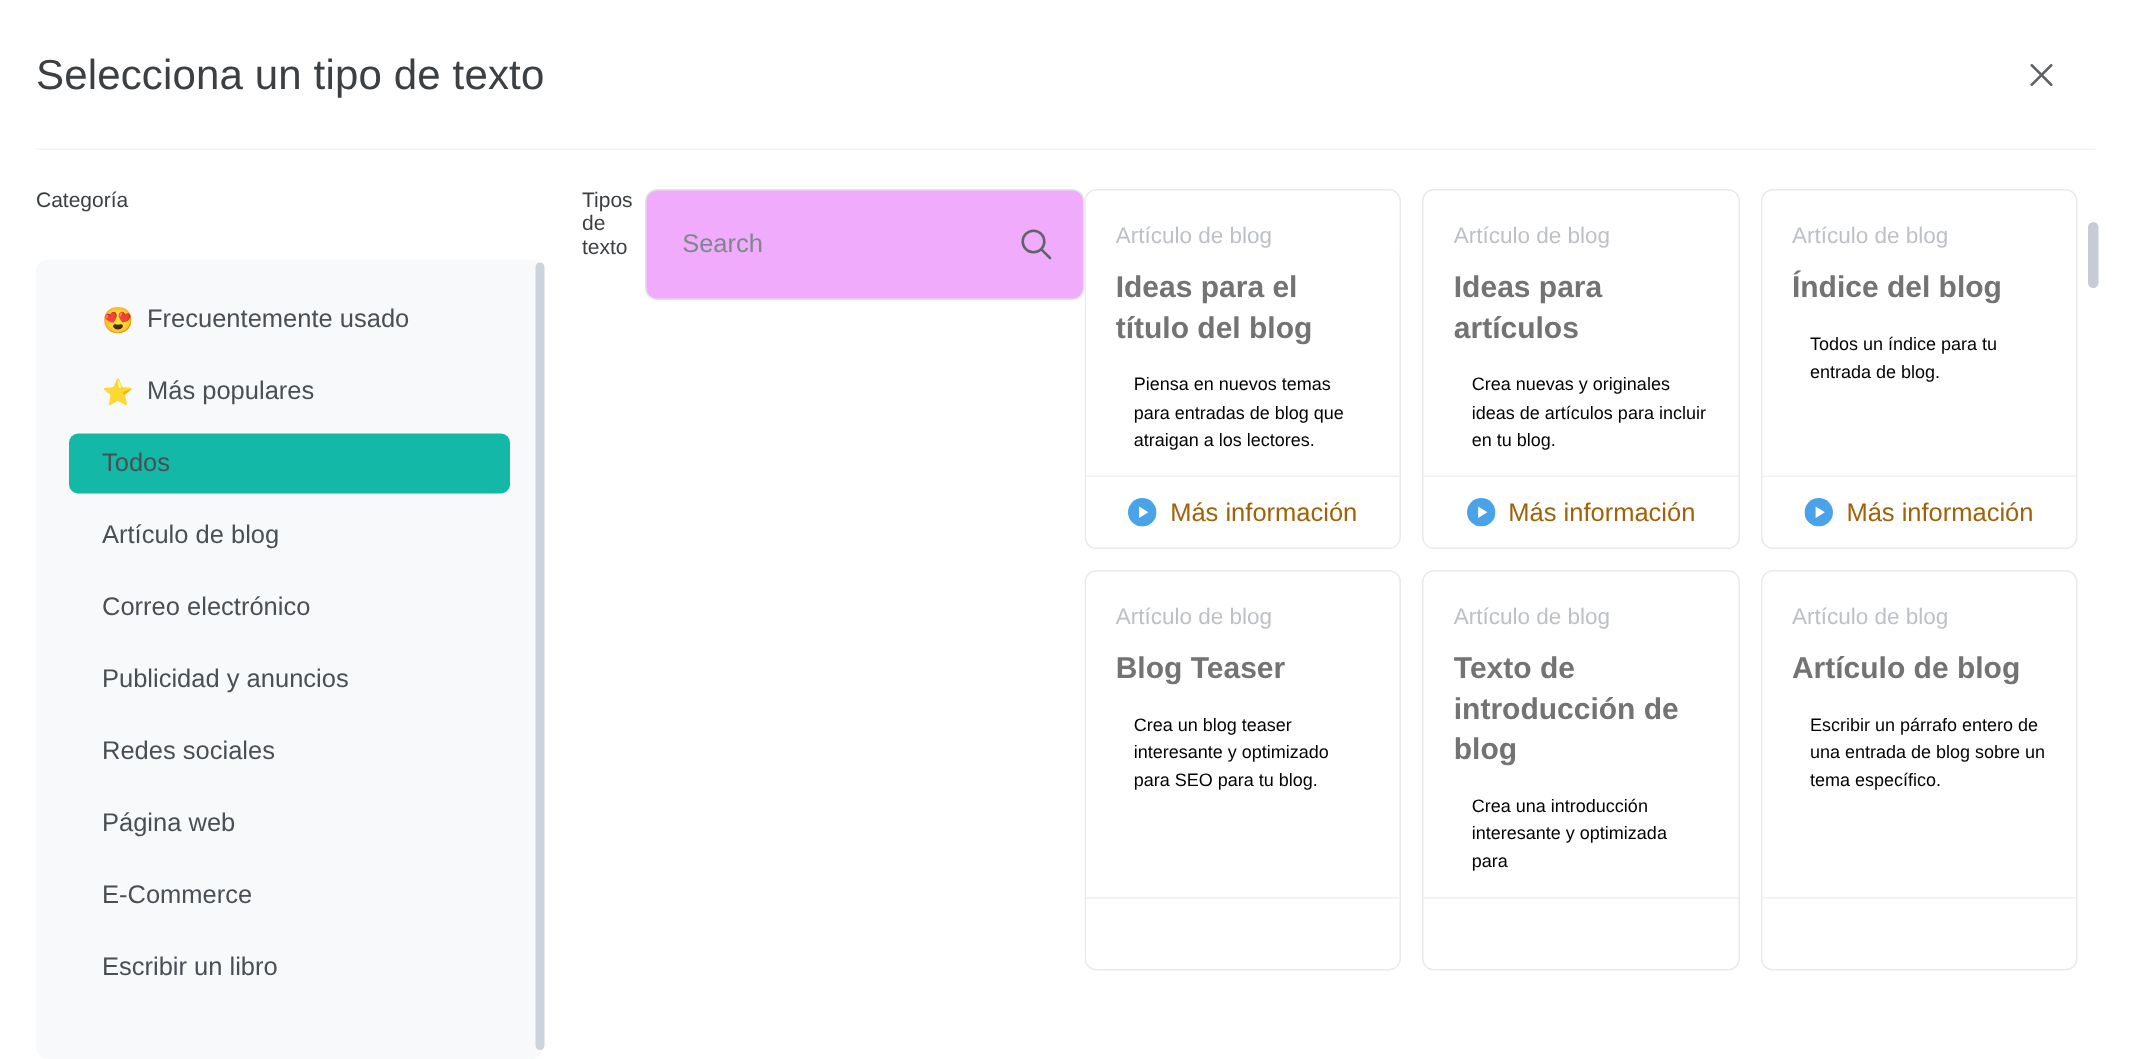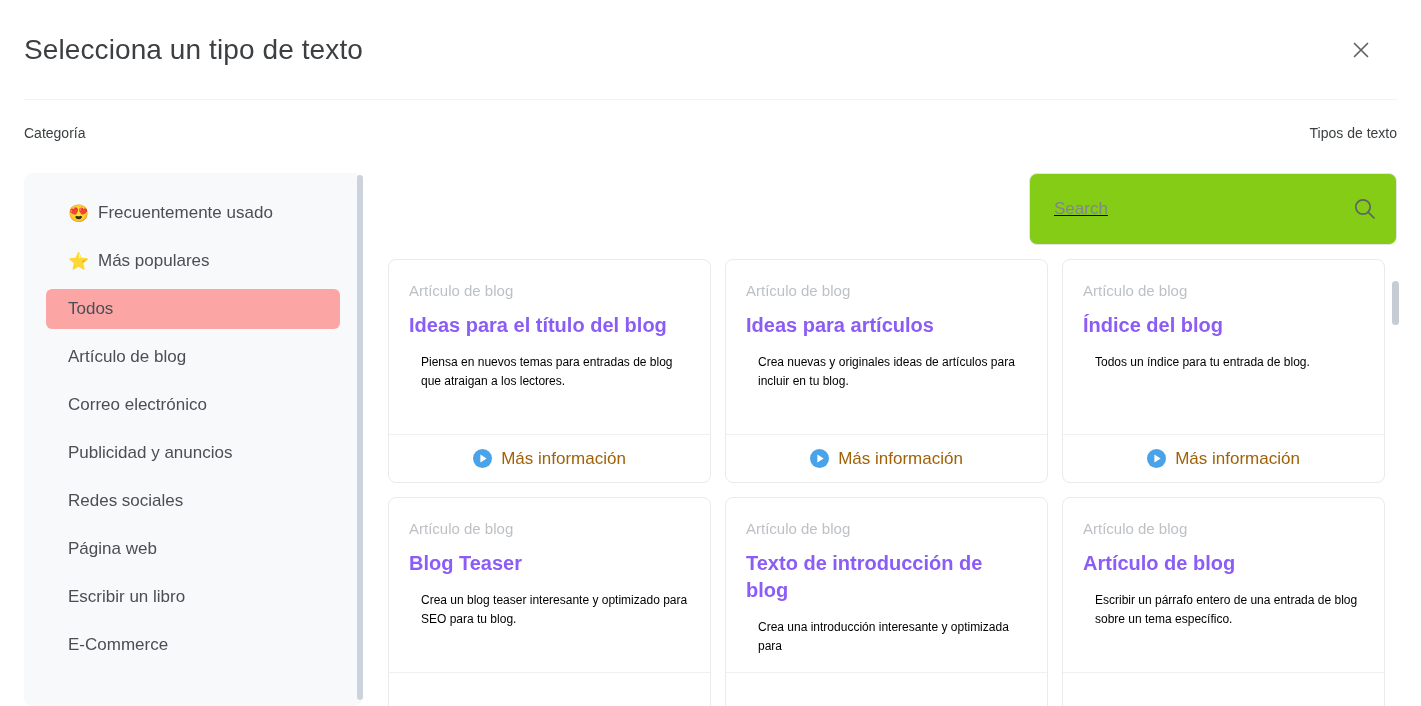--- a/index.html
+++ b/index.html
@@ -113,21 +113,21 @@
     height: 40px;
     margin: 0 22px 8px 22px;
     padding: 0 0 0 22px;
     border-radius: 6px;
     font-size: 17px;
     color: #4a4f54;
     cursor: pointer;
     white-space: nowrap;
   }
   .category-item.selected {
-    background: #fca5a5;
+    background: #14b8a6;
     padding-left: 22px;
     margin-left: 22px;
   }
   .category-item .emoji {
     font-size: 17px;
     line-height: 1;
     width: 20px;
     display: inline-block;
   }
   .sidebar-track {
@@ -145,39 +145,36 @@
     width: 6px;
     background: #cdd3dc;
     border-radius: 4px;
   }
 
   
   .main {
     flex: 1 1 auto;
     min-width: 0;
     display: flex;
-    flex-direction: column;
     padding-right: 24px;
     min-height: 0;
-    align-items: flex-end;
   }
   .main-heading-row { padding-left: 0; }
 
   .search-box {
     position: relative;
     width: 368px;
     height: 74px;
     border: 1px solid #e3e5e8;
     border-radius: 8px;
     display: flex;
     align-items: center;
     padding: 0 18px 0 22px;
     margin-bottom: 14px;
-    background: #84cc16;
-    text-decoration: underline;
+    background: #f0abfc;
   }
   .search-input {
     border: none;
     outline: none;
     font-size: 17px;
     color: #5f6368;
     flex: 1 1 auto;
     background: transparent;
     font-family: "Liberation Sans", sans-serif;
   }
@@ -217,21 +214,21 @@
   }
   .card-category {
     font-size: 15px;
     color: #bdc1c6;
     margin-bottom: 12px;
     line-height: 1.2;
   }
   .card-title {
     font-size: 20px;
     font-weight: 700;
-    color: #8b5cf6;
+    color: #737373;
     line-height: 1.35;
     margin-bottom: 14px;
   }
   .card-desc {
     font-size: 12px;
     color: #000000;
     line-height: 1.55;
     margin-left: 12px;
   }
   .card-footer {
@@ -312,24 +309,24 @@
               <li class="category-item">
                 <span>Publicidad y anuncios</span>
               </li>
               <li class="category-item">
                 <span>Redes sociales</span>
               </li>
               <li class="category-item">
                 <span>Página web</span>
               </li>
               <li class="category-item">
+                <span>E-Commerce</span>
+              </li>
+              <li class="category-item">
                 <span>Escribir un libro</span>
-              </li>
-              <li class="category-item">
-                <span>E-Commerce</span>
               </li>
             </ul>
         </div>
         <div class="sidebar-track">
           <div class="sidebar-thumb"></div>
         </div>
       </div>
     </div>
 
     <div class="main">

